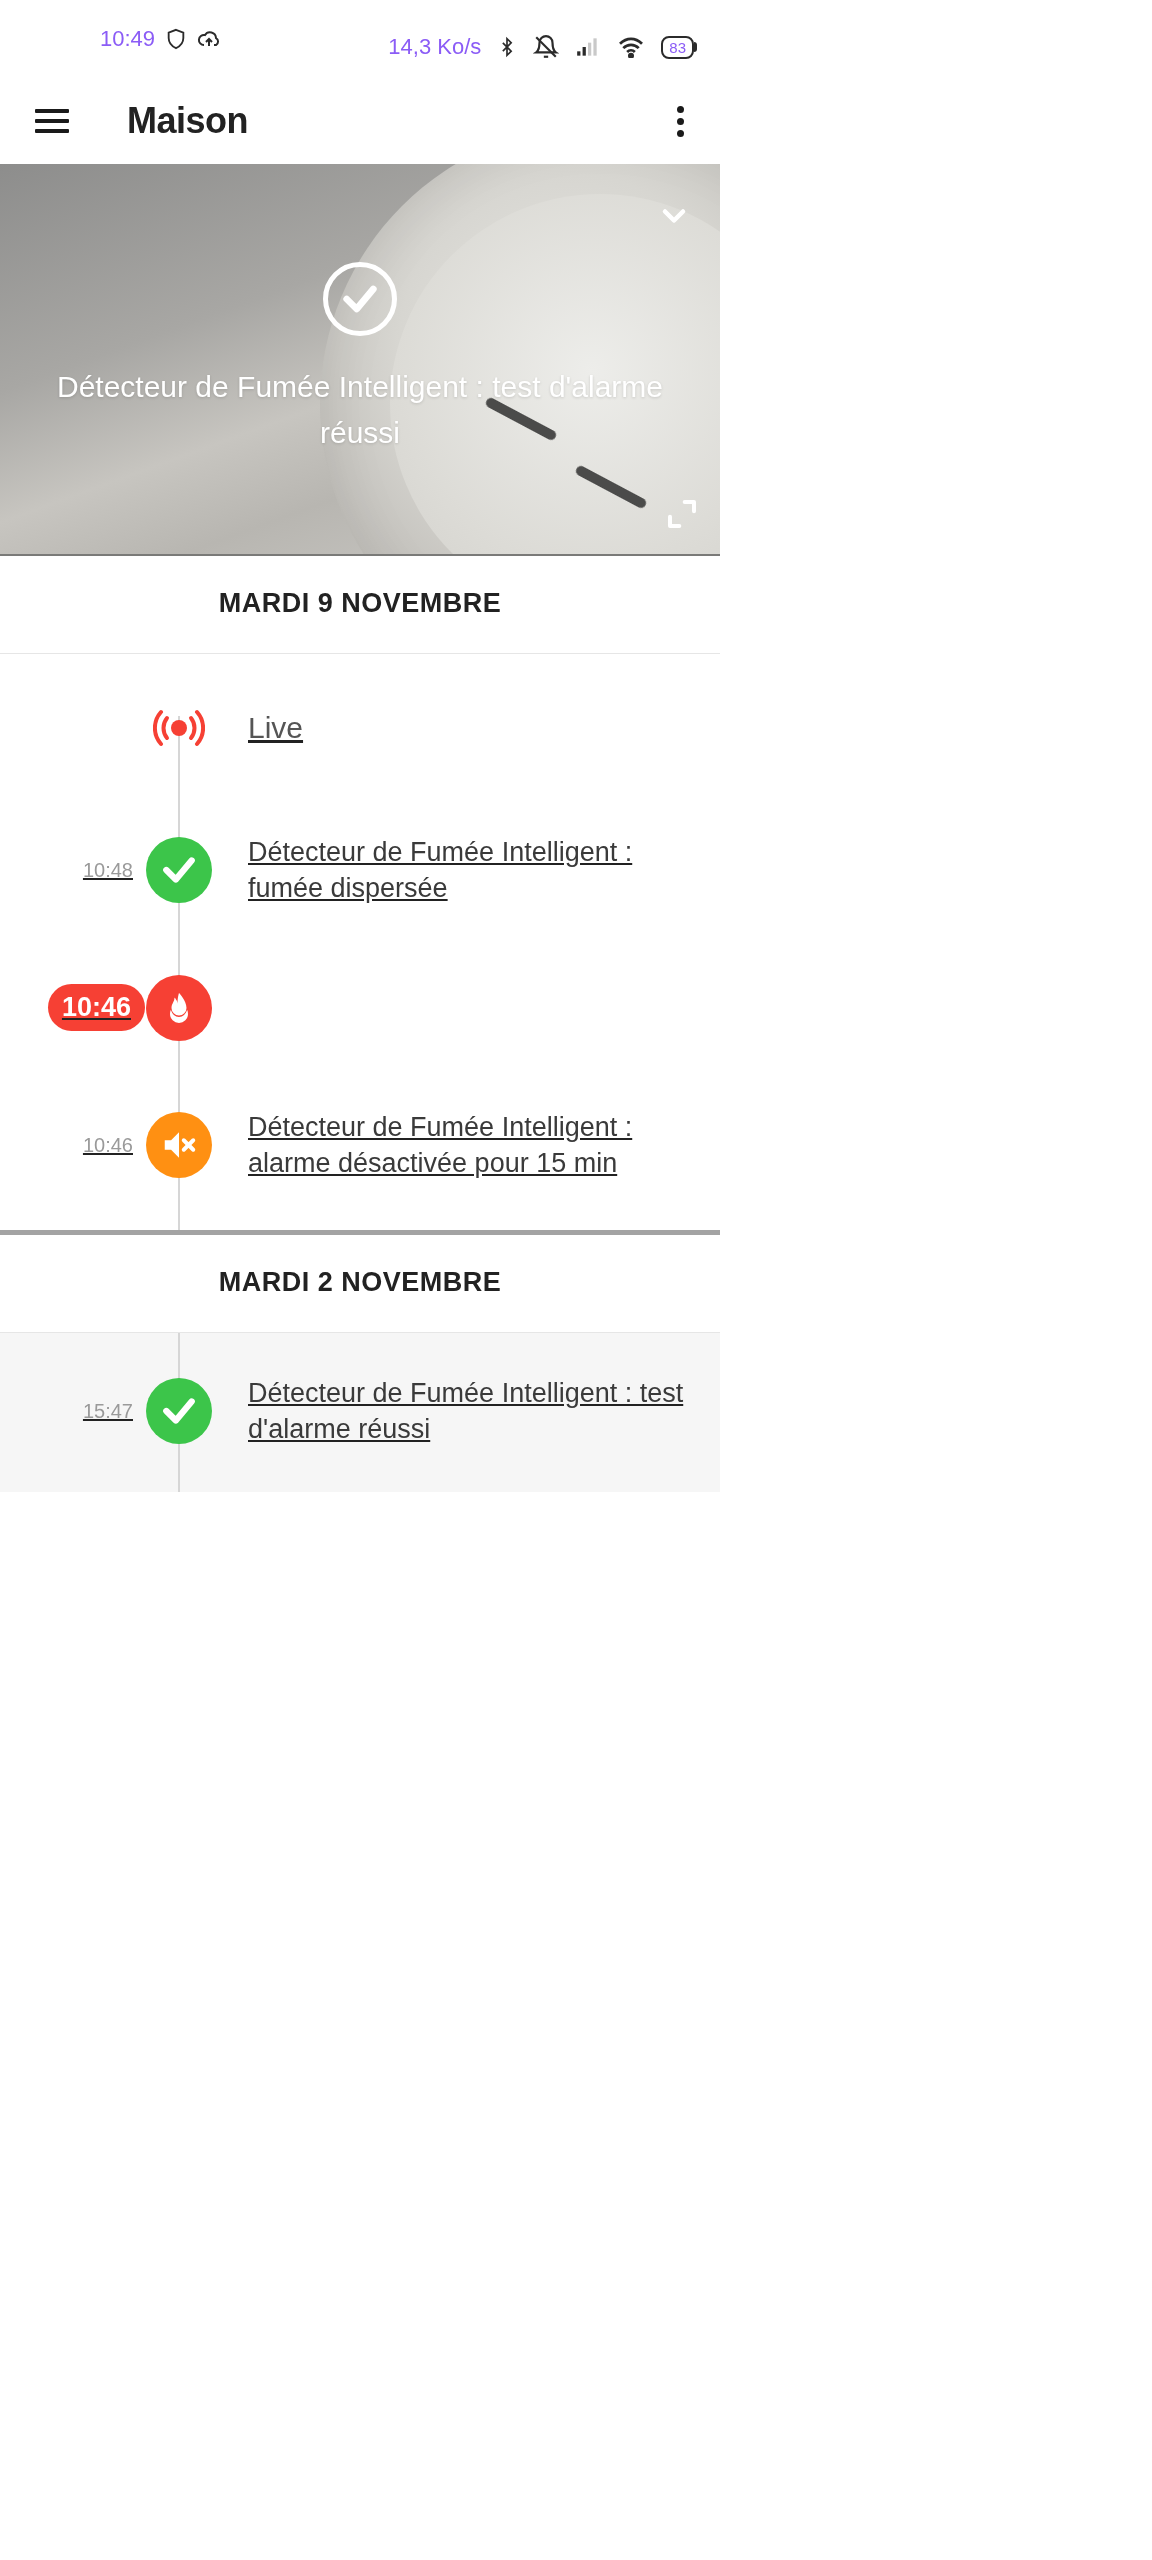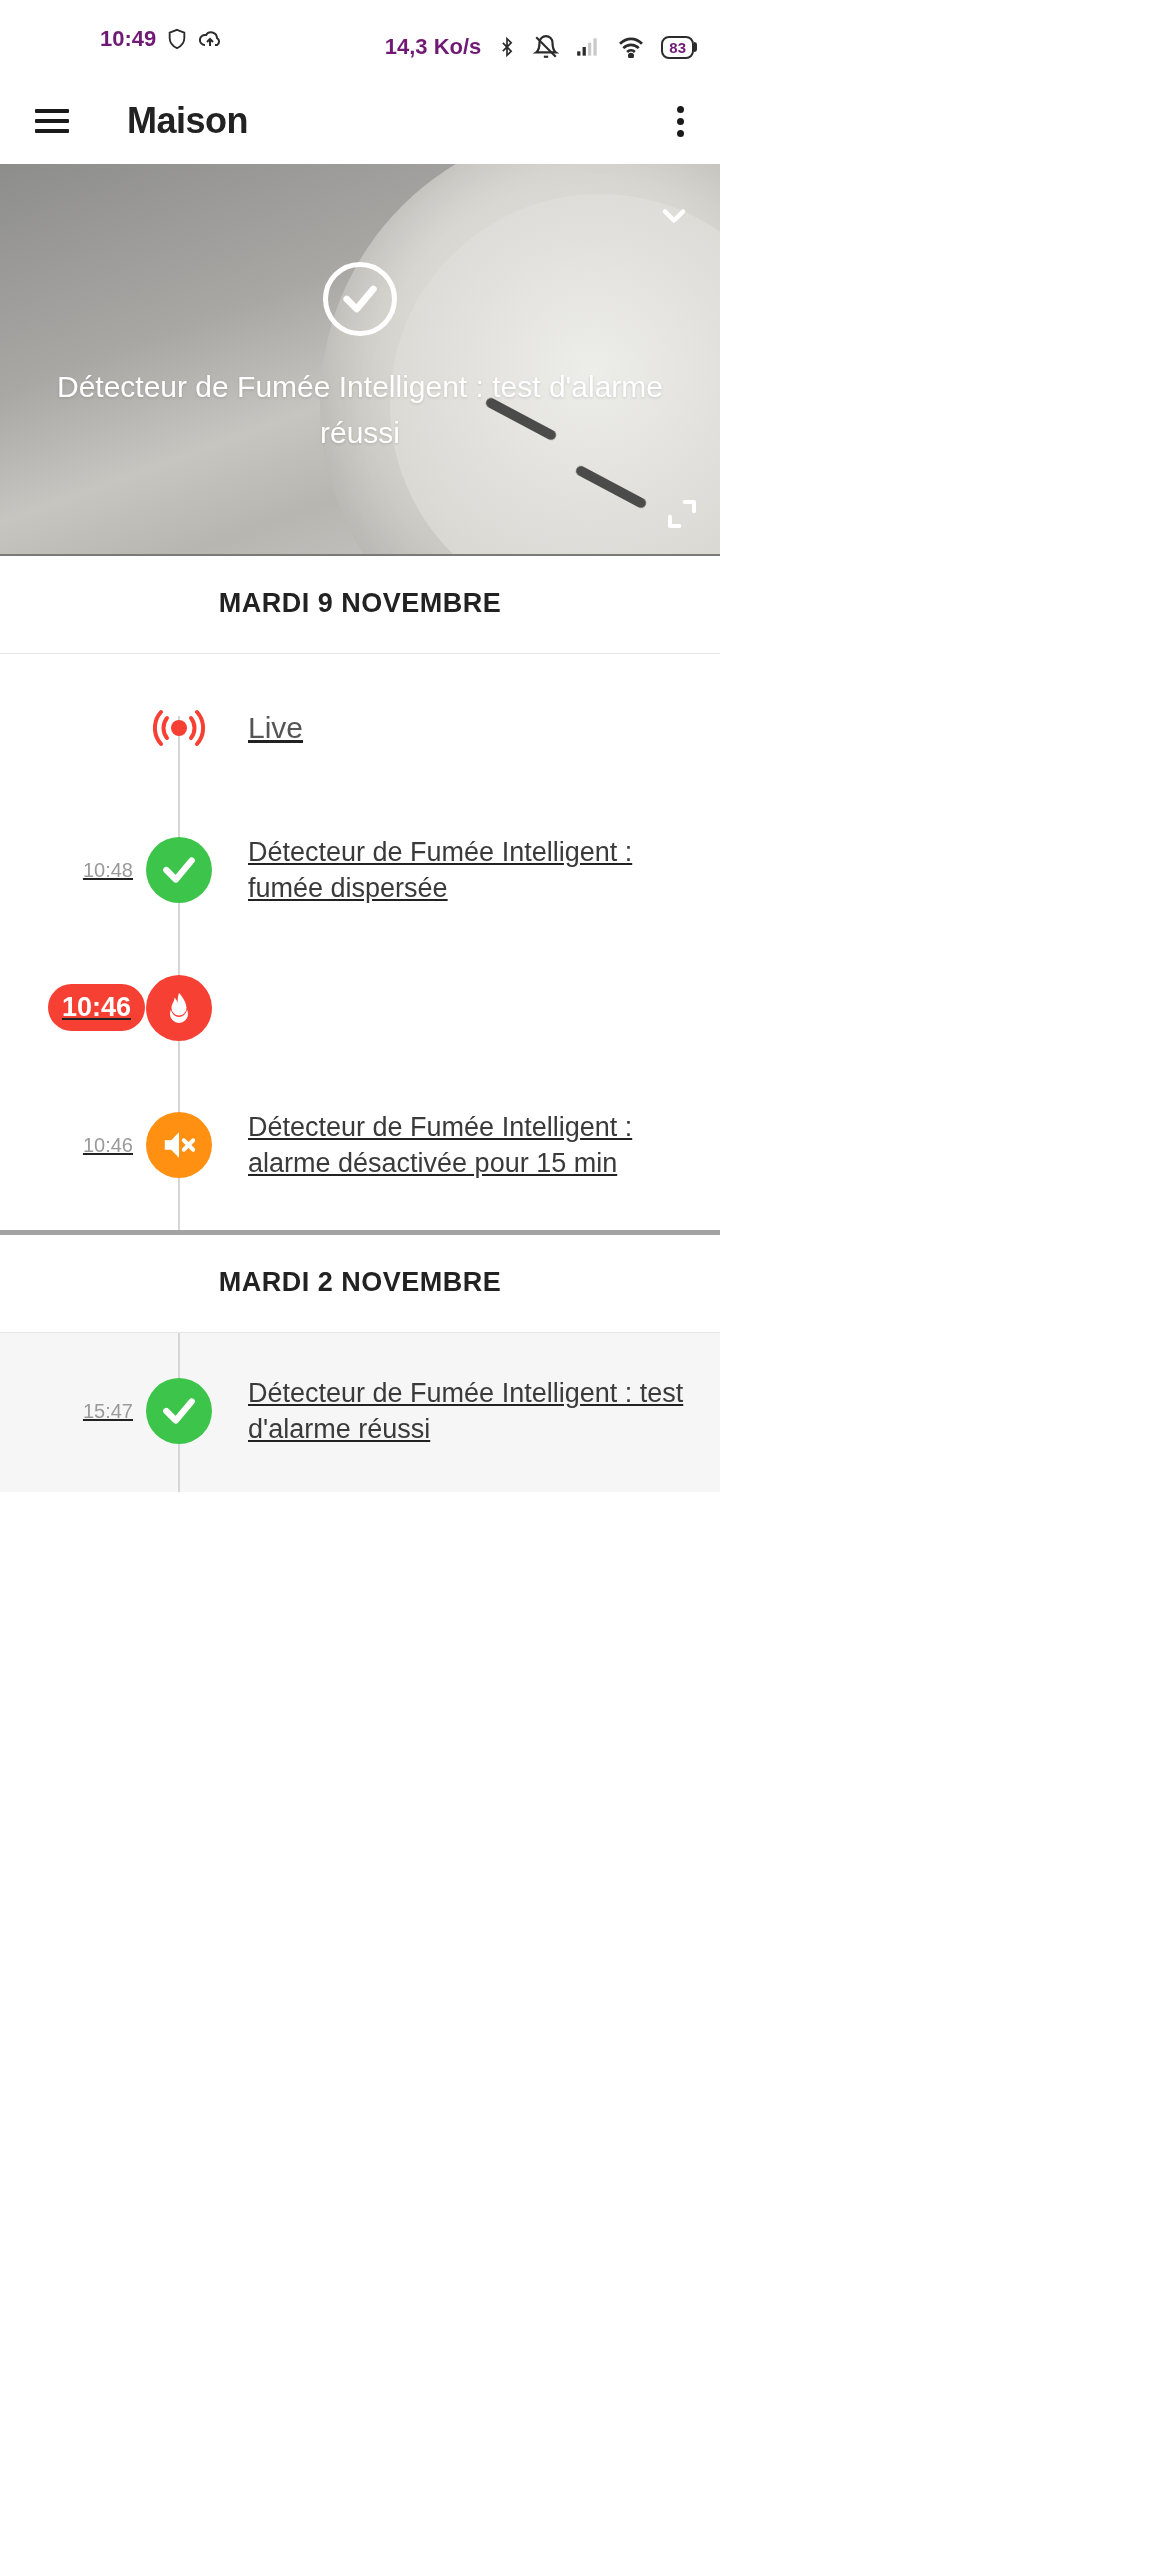--- a/index.html
+++ b/index.html
@@ -7,22 +7,22 @@
   body { width: 720px; }
 
   
   .status-bar {
     height: 78px;
     display: flex;
     align-items: center;
     justify-content: space-between;
     padding: 0 26px 0 100px;
     font-size: 22px;
-    color: #701a75;
-    font-weight: 700;
+    color: #8b5cf6;
+    font-weight: 400;
   }
   .status-left { display: flex; align-items: center; gap: 10px; }
   .status-right { display: flex; align-items: center; gap: 16px; margin-top: 16px; }
   .status-right svg, .status-left svg { flex-shrink: 0; }
   .battery {
     display: inline-flex; align-items: flex-start;
     border: 2px solid #2b2b2b; border-radius: 8px;
     padding: 1px 6px; font-size: 15px; position: relative;
   }
   .battery::after {

